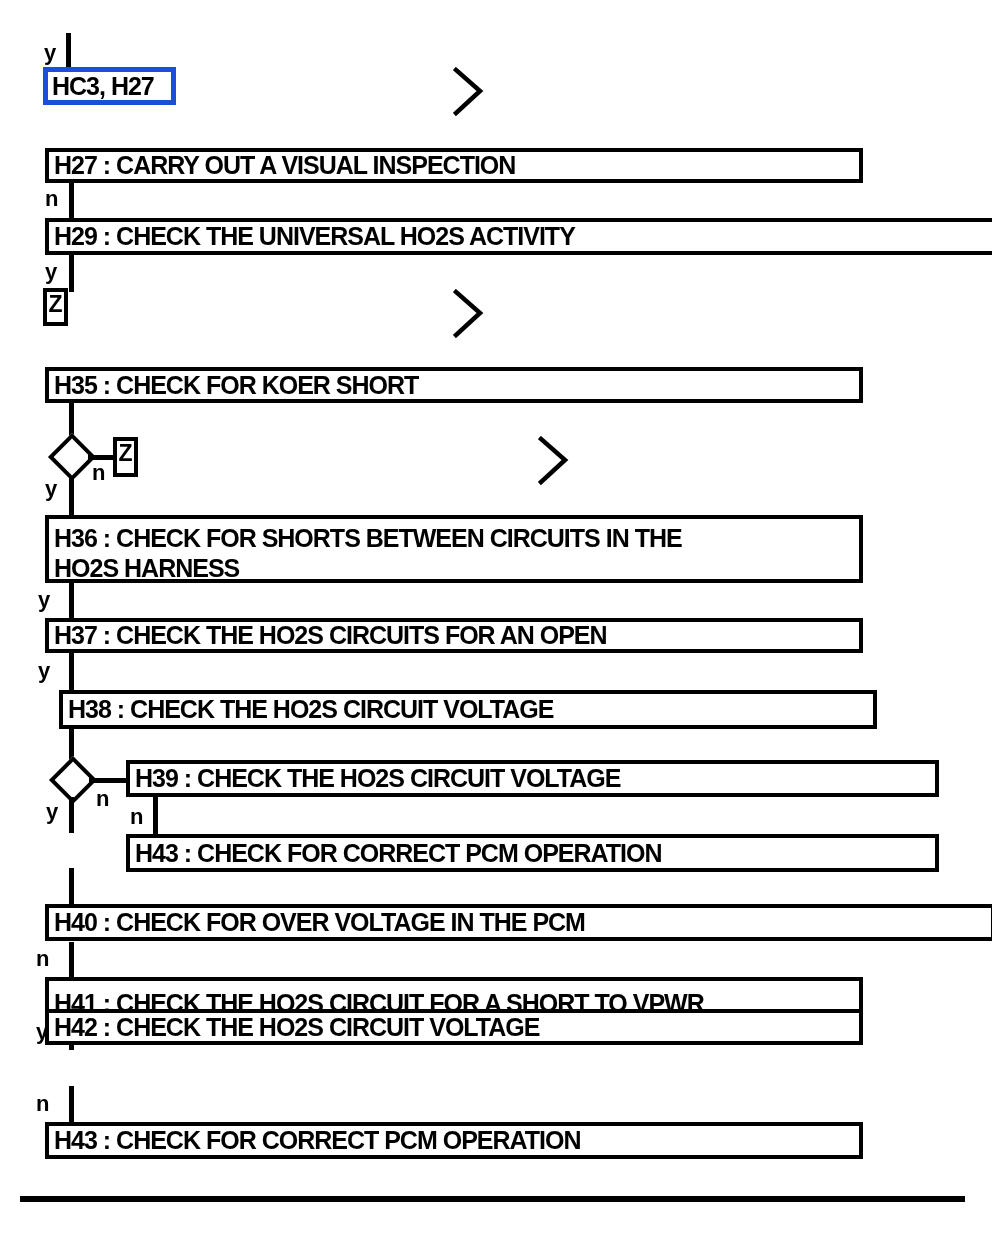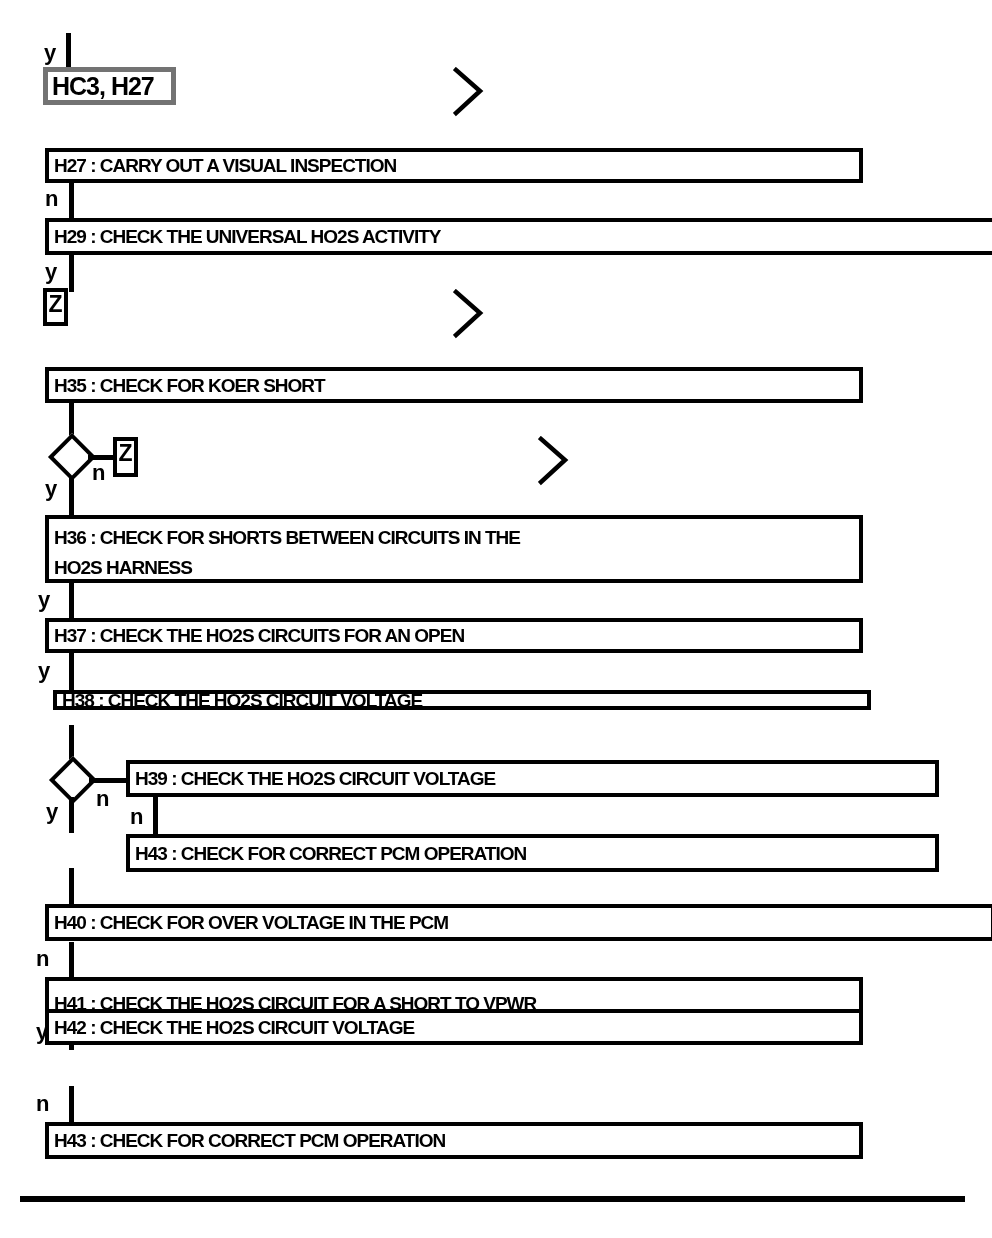--- a/index.html
+++ b/index.html
@@ -5,26 +5,26 @@
   html,body{margin:0;padding:0;background:#fff;}
   #canvas{
     position:relative;width:992px;height:1238px;background:#fff;
     font-family:"Liberation Sans","DejaVu Sans",sans-serif;color:#000;overflow:hidden;
   }
   .step{
     position:absolute;box-sizing:border-box;border:4px solid #000;background:#fff;
     display:flex;align-items:center;padding-left:5px;
   }
   .step .t{
-    font-weight:bold;font-size:19px;letter-spacing:-1px;white-space:nowrap;line-height:1;
+    font-weight:bold;font-size:25px;letter-spacing:-1px;white-space:nowrap;line-height:1;
   }
   .step.two .inner{display:block;}
   .step.two .t{display:block;line-height:30px;}
   .entrybox{
-    position:absolute;box-sizing:border-box;border:5px solid #737373;background:#fff;
+    position:absolute;box-sizing:border-box;border:5px solid #1d4ed8;background:#fff;
     display:flex;align-items:center;padding-left:4px;
   }
   .entrybox .t{font-weight:bold;font-size:25px;letter-spacing:-1px;white-space:nowrap;}
   .vline,.hline{position:absolute;background:#000;}
   .lbl{
     position:absolute;font-weight:bold;font-size:22px;line-height:1;letter-spacing:0;
   }
   .diamond{
     position:absolute;width:26px;height:26px;box-sizing:content-box;
     border:4px solid #000;background:#fff;transform:rotate(45deg);
@@ -109,21 +109,21 @@
   </div>
   <div class="vline" style="left:69px;top:583px;width:5px;height:35px"></div>
   <span class="lbl" style="left:38px;top:589px">y</span>
 
   <div class="step" style="left:45px;top:618px;width:818px;height:35px">
     <span class="t">H37 : CHECK THE HO2S CIRCUITS FOR AN OPEN</span>
   </div>
   <div class="vline" style="left:69px;top:653px;width:5px;height:37px"></div>
   <span class="lbl" style="left:38px;top:660px">y</span>
 
-  <div class="step" style="left:53px;top:690px;width:818px;height:20px">
+  <div class="step" style="left:59px;top:690px;width:818px;height:39px">
     <span class="t">H38 : CHECK THE HO2S CIRCUIT VOLTAGE</span>
   </div>
   <div class="vline" style="left:69px;top:725px;width:5px;height:38px"></div>
 
   <div class="diamond" style="left:56px;top:763px"></div>
   <div class="hline" style="left:89px;top:778px;width:37px;height:5px"></div>
   <span class="lbl" style="left:96px;top:788px">n</span>
   <span class="lbl" style="left:46px;top:801px">y</span>
 
   <div class="step" style="left:126px;top:760px;width:813px;height:37px">

